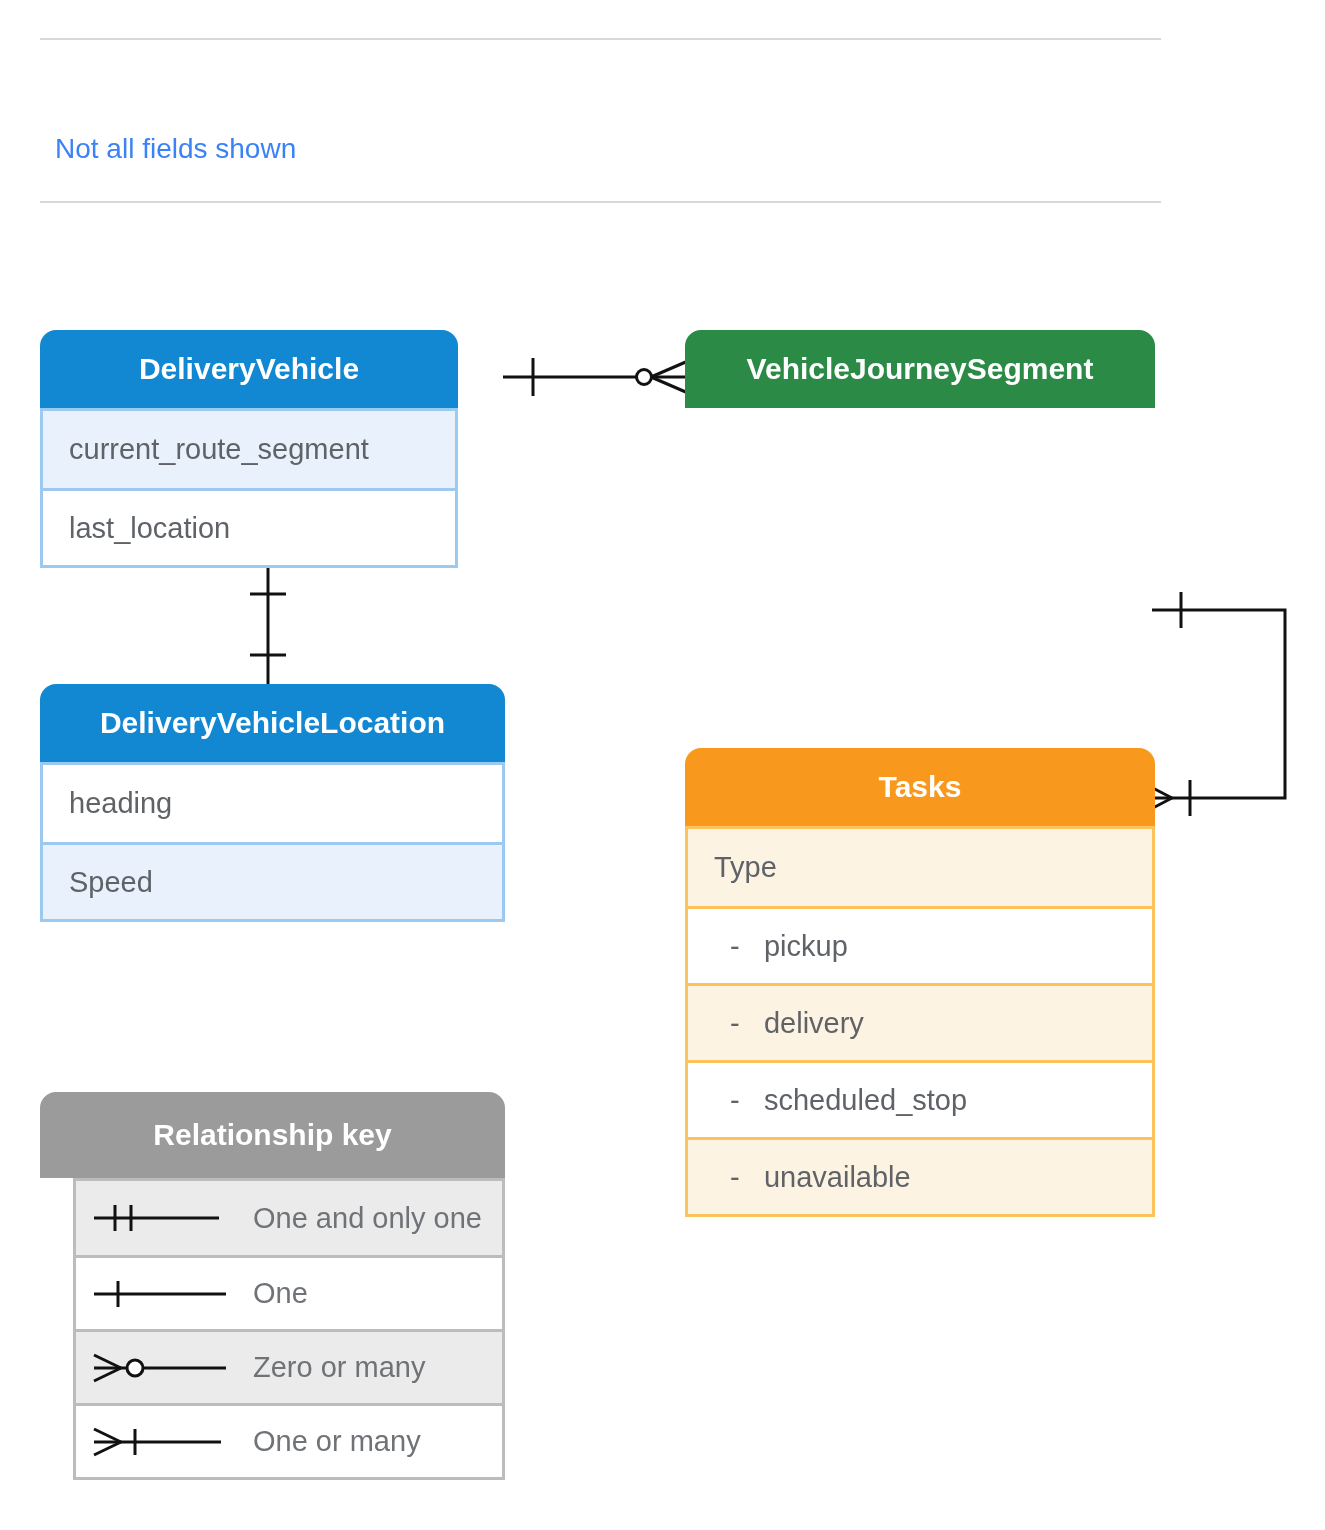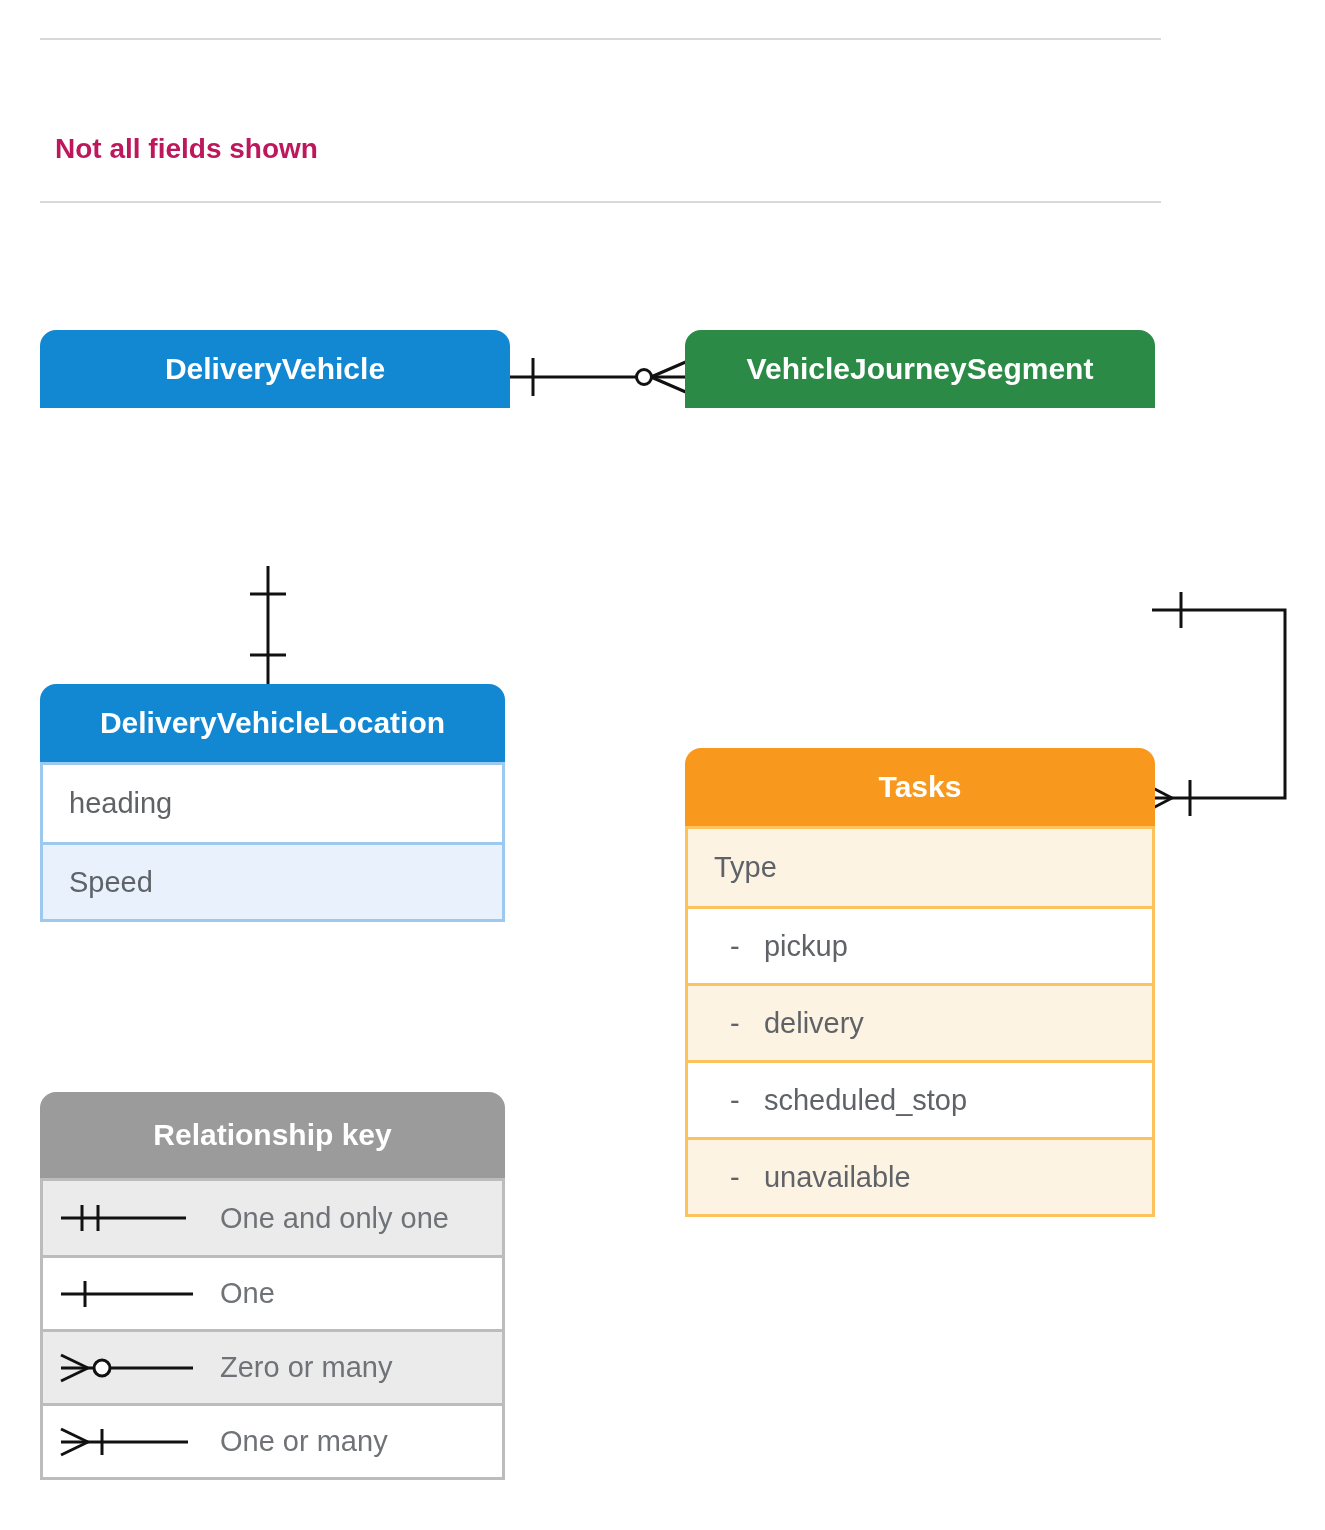--- a/index.html
+++ b/index.html
@@ -4,21 +4,21 @@
 <style>
   html,body{margin:0;padding:0;background:#ffffff;}
   .canvas{
     position:relative;width:1325px;height:1530px;background:#ffffff;
     font-family:"Liberation Sans",sans-serif;overflow:hidden;
   }
   .rule{position:absolute;left:40px;width:1121px;height:2px;background:#d8d8d8;}
   .rule-top{top:38px;}
   .rule-bottom{top:201px;}
   .title{position:absolute;left:53px;top:72px;margin:0;font-size:41px;font-weight:700;color:#161616;letter-spacing:-0.5px;}
-  .subtitle{position:absolute;left:55px;top:133px;font-size:28px;color:#be185d;font-weight:bold;}
+  .subtitle{position:absolute;left:55px;top:133px;font-size:28px;color:#3b82f6;}
 
   .connectors{position:absolute;left:0;top:0;z-index:1;}
 
   .entity{position:absolute;z-index:2;}
   .entity-header{
     height:78px;border-radius:16px 16px 0 0;display:flex;align-items:center;justify-content:center;
     color:#ffffff;font-size:30px;font-weight:700;
   }
   .rows{border:3px solid;background:#ffffff;}
   .row{
@@ -33,21 +33,21 @@
 
   .green .entity-header{background:#2c8a47;}
   .green .rows,.green .row + .row{border-color:#a3d3ae;}
   .green .row.tint{background:#e9f3ea;}
 
   .orange .entity-header{background:#f8991d;}
   .orange .rows,.orange .row + .row{border-color:#fcc35c;}
   .orange .row.tint{background:#fdf3e3;}
 
   .gray  .entity-header{background:#9b9b9b;height:86px;}
-  .gray  .rows,.gray  .row + .row{border-color:#bcbcbc;}
+  .gray  .rows,.gray  .row + .row{border-color:#bcbcbc;margin-left:33px;}
 
   .legend-row{height:74px;box-sizing:border-box;display:flex;align-items:center;padding-left:15px;}
   .legend-row + .legend-row{border-top:3px solid #bcbcbc;}
   .legend-row.tint{background:#ebebeb;}
   .legend-label{margin-left:22px;font-size:29px;color:#6f7276;}
   .legend-symbol{flex:0 0 auto;display:block;}
 </style>
 </head>
 <body>
 
@@ -73,22 +73,26 @@
     <g stroke="#111" stroke-width="3" fill="none">
       <polyline points="1152,610 1285,610 1285,798 1152,798"></polyline>
       <line x1="1181" y1="592" x2="1181" y2="628"></line>
       <line x1="1172" y1="798" x2="1149" y2="786"></line>
       <line x1="1172" y1="798" x2="1149" y2="810"></line>
       <line x1="1190" y1="780" x2="1190" y2="816"></line>
     </g>
   </svg>
 
   <div id="entities">
-      <div class="entity blue" style="left: 40px; top: 330px; width: 470px;">
+      <div class="entity blue" style="left: 40px; top: 330px; width: 418px;">
         <div class="entity-header">DeliveryVehicle</div>
+        <div class="rows">
+          <div class="row tint">current_route_segment</div>
+          <div class="row">last_location</div>
+        </div>
       </div>
       <div class="entity green" style="left: 685px; top: 330px; width: 470px;">
         <div class="entity-header">VehicleJourneySegment</div>
       </div>
       <div class="entity blue" style="left: 40px; top: 684px; width: 465px;">
         <div class="entity-header">DeliveryVehicleLocation</div>
         <div class="rows">
           <div class="row">heading</div>
           <div class="row tint">Speed</div>
         </div>

